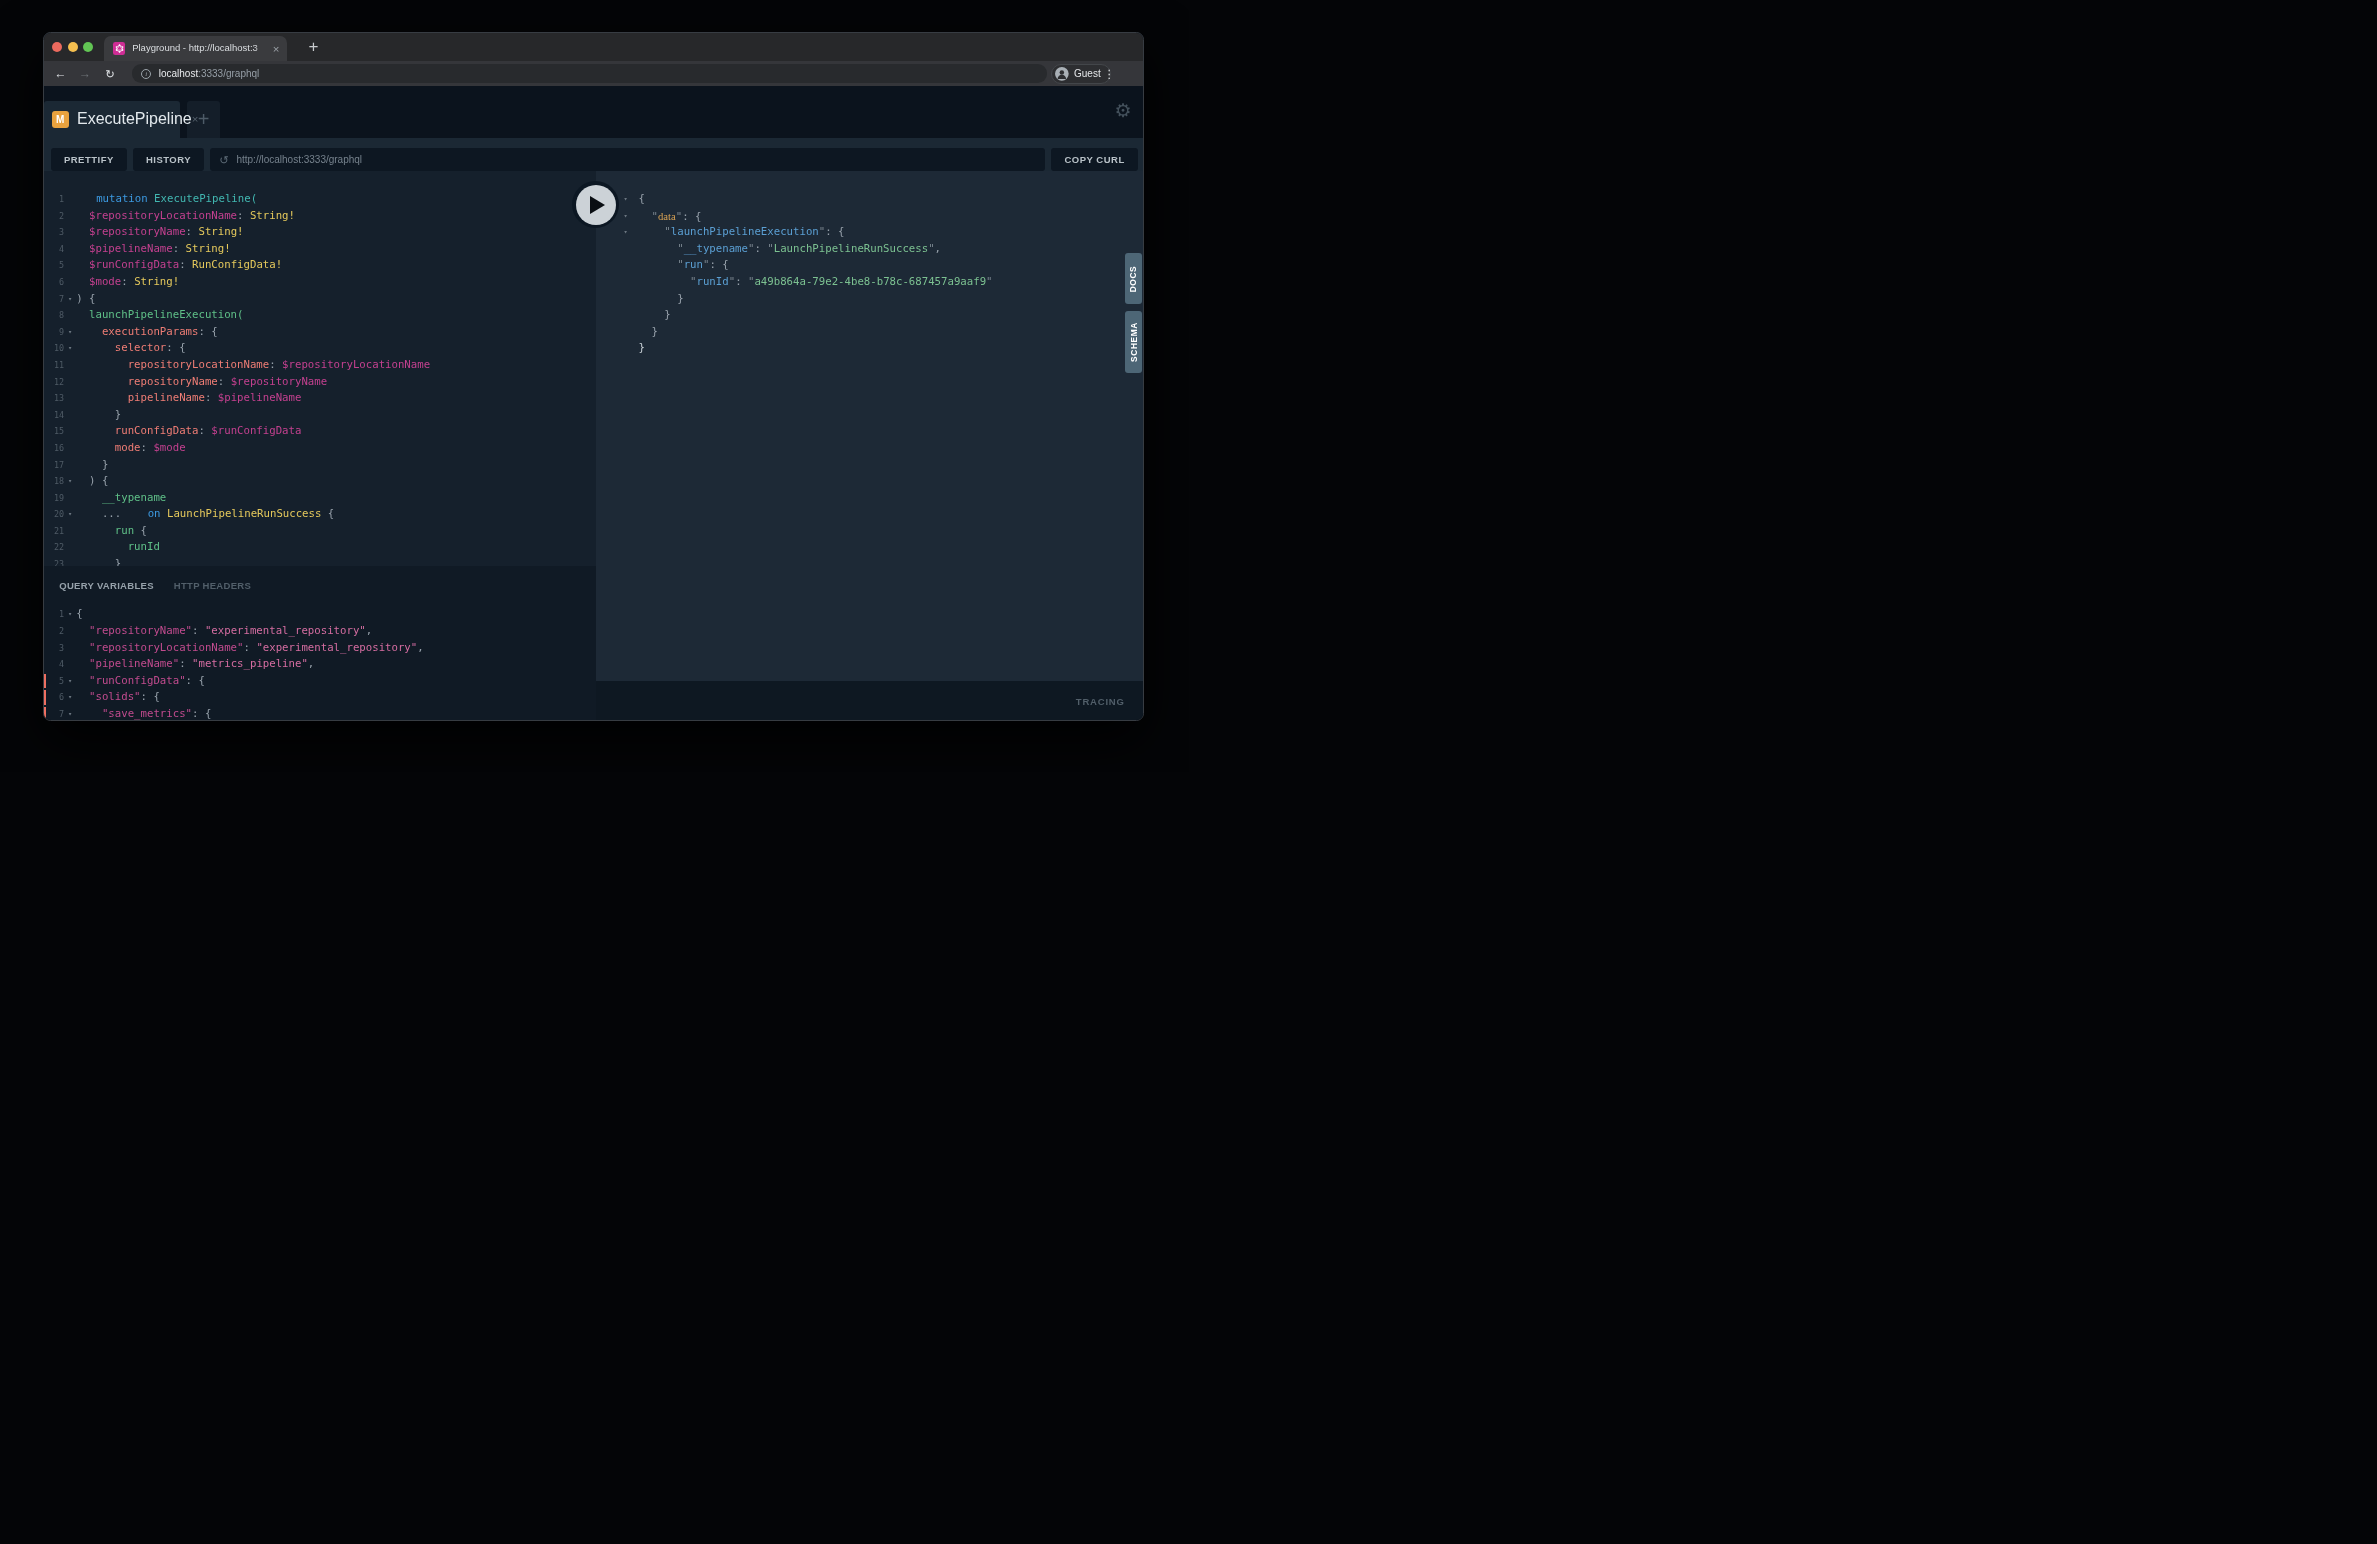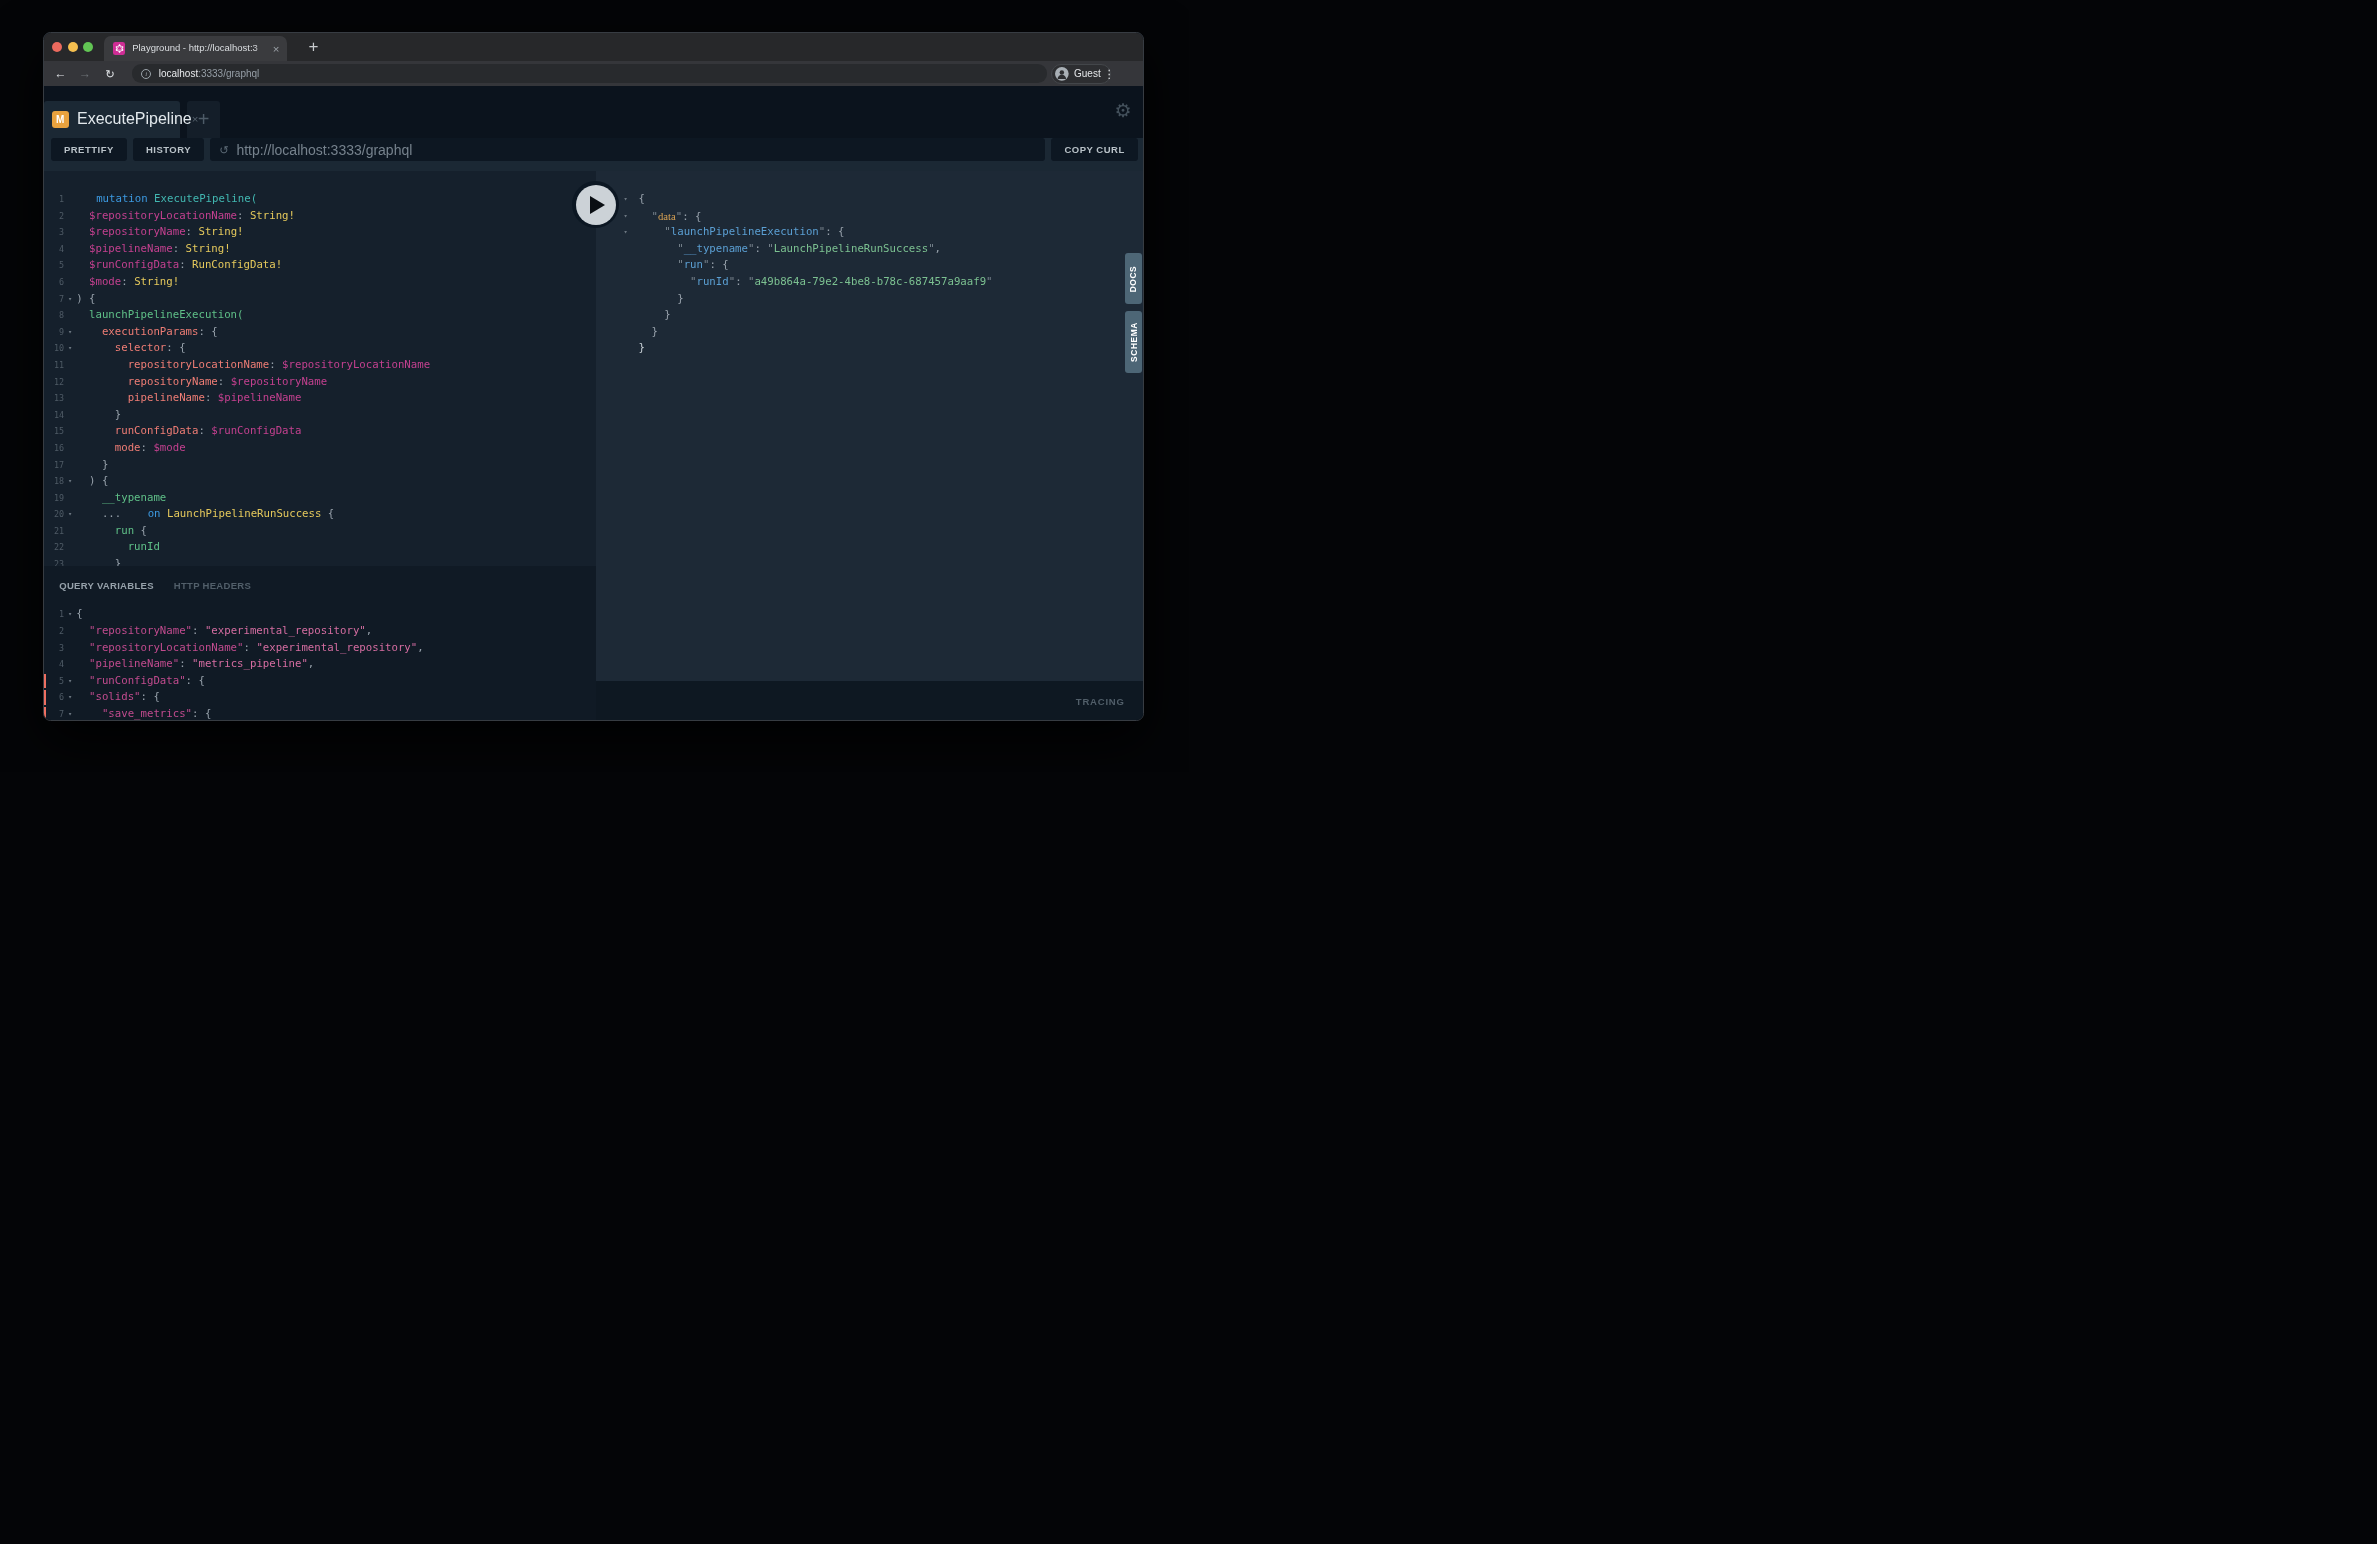--- a/index.html
+++ b/index.html
@@ -51,28 +51,28 @@
   .mbadge { width:17px; height:17px; border-radius:3px; background:#e9a23e; color:#fff; font-weight:bold;
             font-size:10px; display:flex; align-items:center; justify-content:center; flex:none; }
   .stab-title { margin-left:8.4px; color:#e3e9ed; font-size:16px; flex:1; }
   .stab-close { color:#54606b; font-size:11.4px; flex:none; }
   .plustab { position:absolute; left:143px; top:14.5px; width:33px; height:37px; background:#141e29;
              border-radius:3px 3px 0 0; color:#4d5b67; font-size:20px; font-weight:300;
              display:flex; align-items:center; justify-content:center; }
   .gear { position:absolute; right:11.4px; top:15.2px; font-size:19px; color:#44515c; line-height:1; }
 
   .toolbar { position:absolute; left:0; right:0; top:52px; height:33px; background:#1b2834;
-             display:flex; align-items:flex-start; padding:0 5.3px 0 6.9px; gap:6.1px; z-index:2; }
+             display:flex; align-items:flex-end; padding:0 5.3px 0 6.9px; gap:6.1px; z-index:2; }
   .tbtn { height:23px; background:#0d1722; border-radius:3px; color:#b9c2c8; font-size:9.5px;
           font-weight:bold; letter-spacing:0.5px; display:flex; align-items:center; justify-content:center;
           padding:0 13px; flex:none; }
   .endpoint { flex:1; height:23px; background:#0d1722; border-radius:3px; display:flex;
               align-items:center; padding:0 9.1px; gap:7.6px; }
   .undo { color:#5c6a76; font-size:11.4px; }
-  .endpoint-url { color:#76828d; font-size:14px; }
+  .endpoint-url { color:#76828d; font-size:10px; }
 
   .editor   { position:absolute; left:0; top:85px; width:552px; bottom:155px; background:#15202c; overflow:hidden; }
   .response { position:absolute; left:552px; right:0; top:85px; bottom:40px; background:#1d2936; overflow:hidden; }
   .vars     { position:absolute; left:0; bottom:0; width:552px; height:155px; background:#101a25; overflow:hidden; }
   .tracing  { position:absolute; left:552px; right:0; bottom:0; height:40px; background:#0e1822;
               display:flex; align-items:center; justify-content:flex-end; padding-right:18.3px; }
   .tracing-label { color:#525f6a; font-weight:bold; font-size:9.5px; letter-spacing:0.8px; }
 
   .codewrap { font-family:"DejaVu Sans Mono", monospace; font-size:10.7px; line-height:16.6px; }
   .pad-top { padding-top:20px; }

